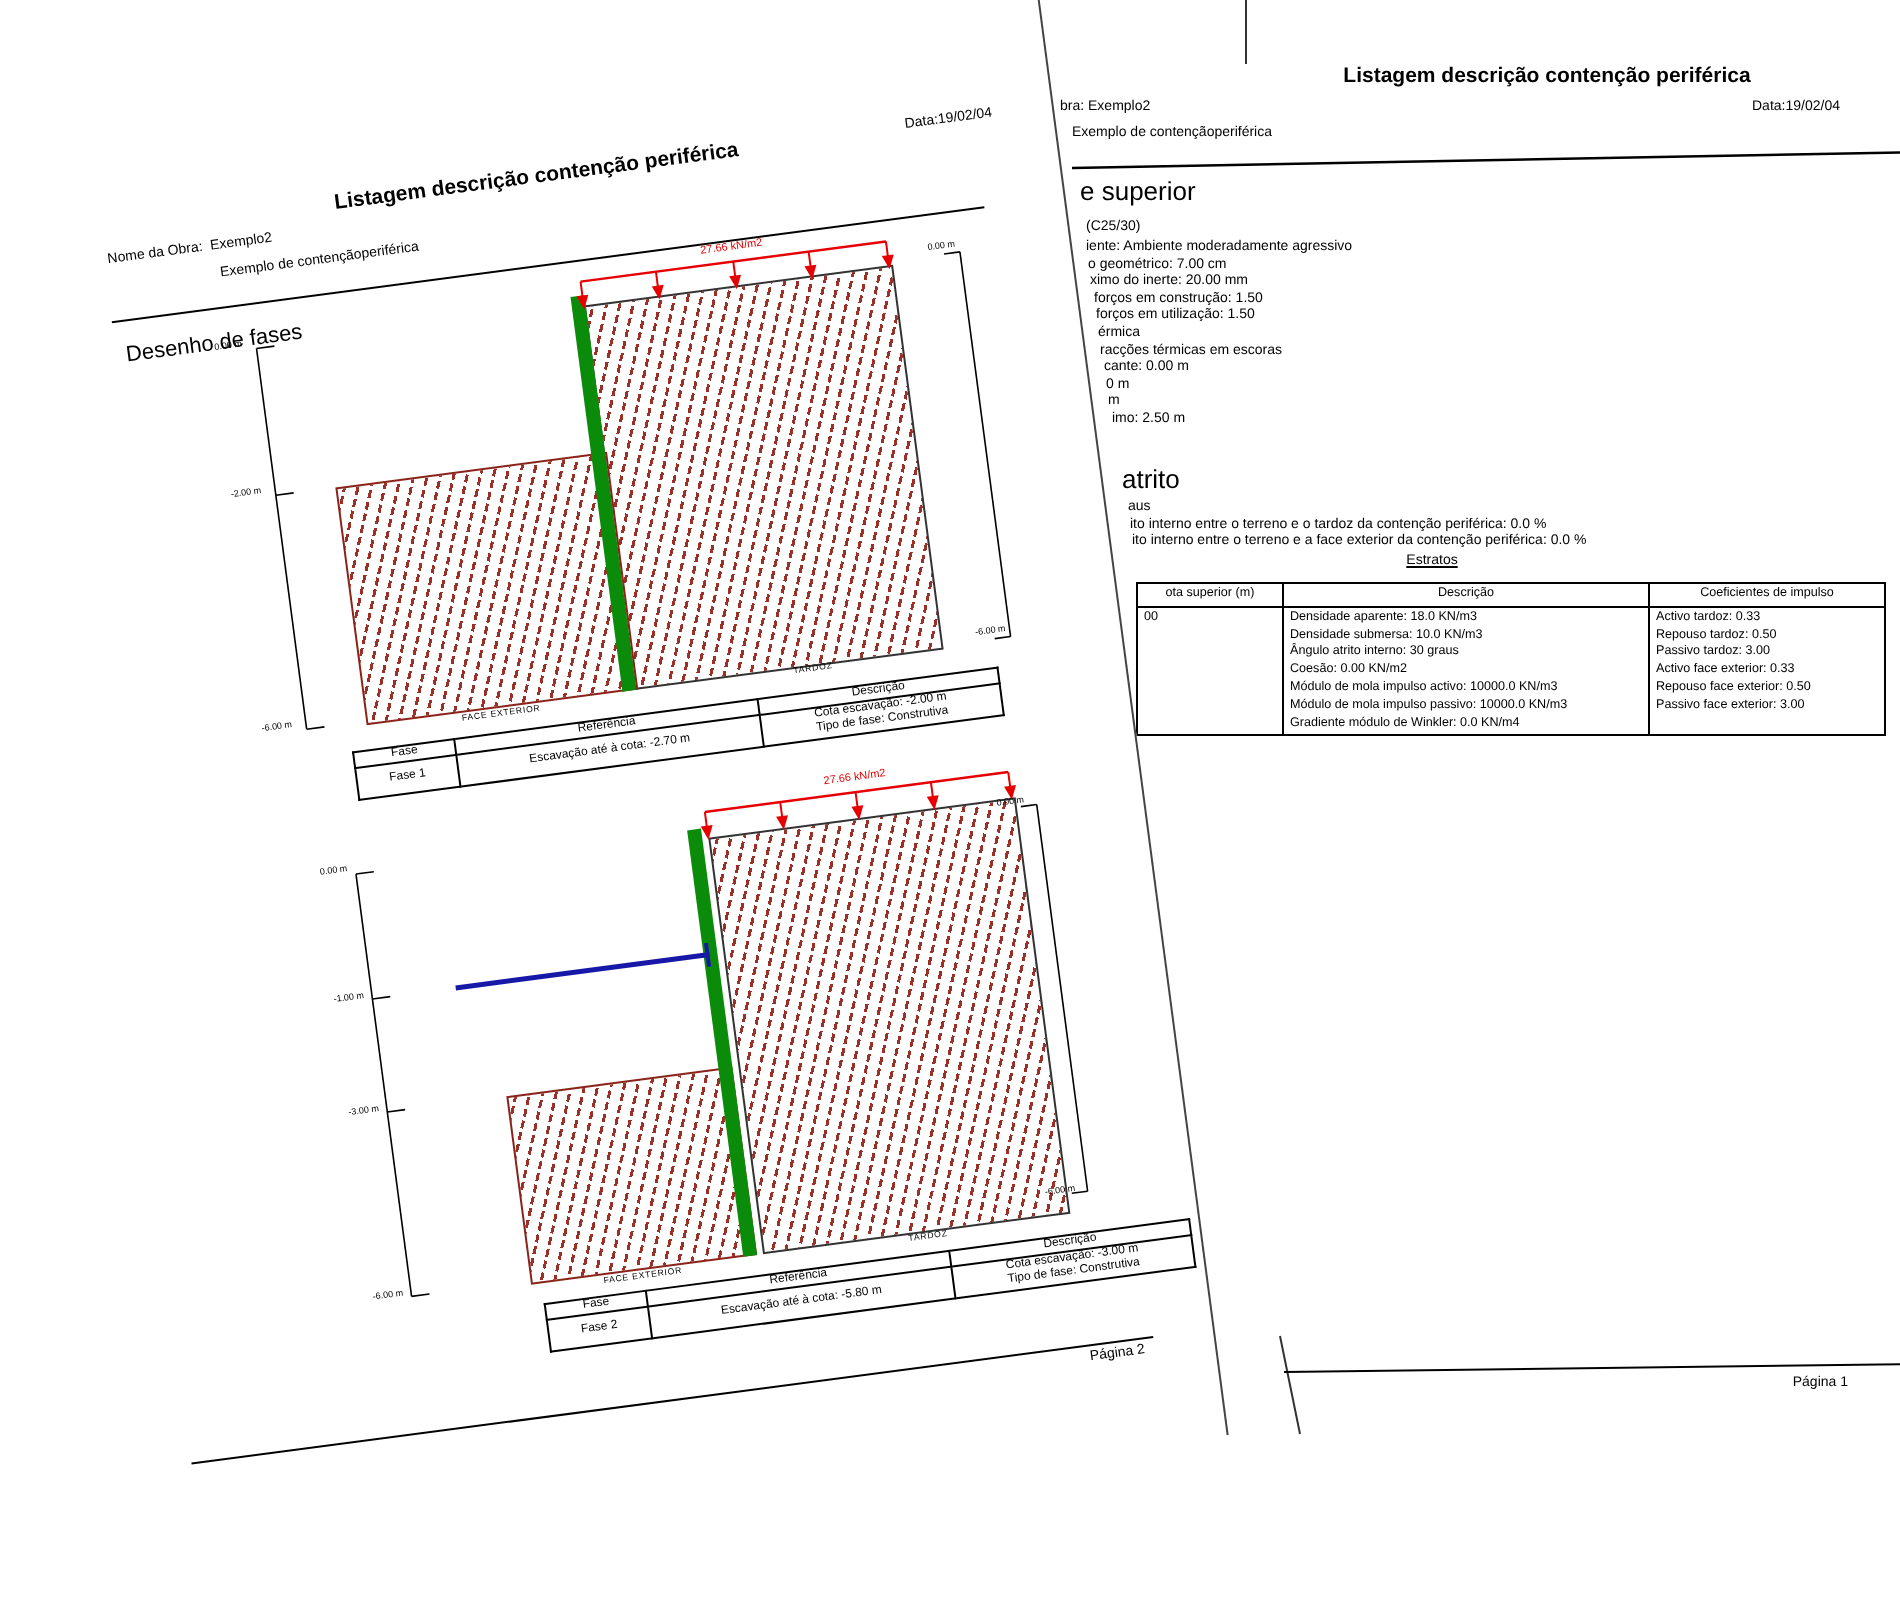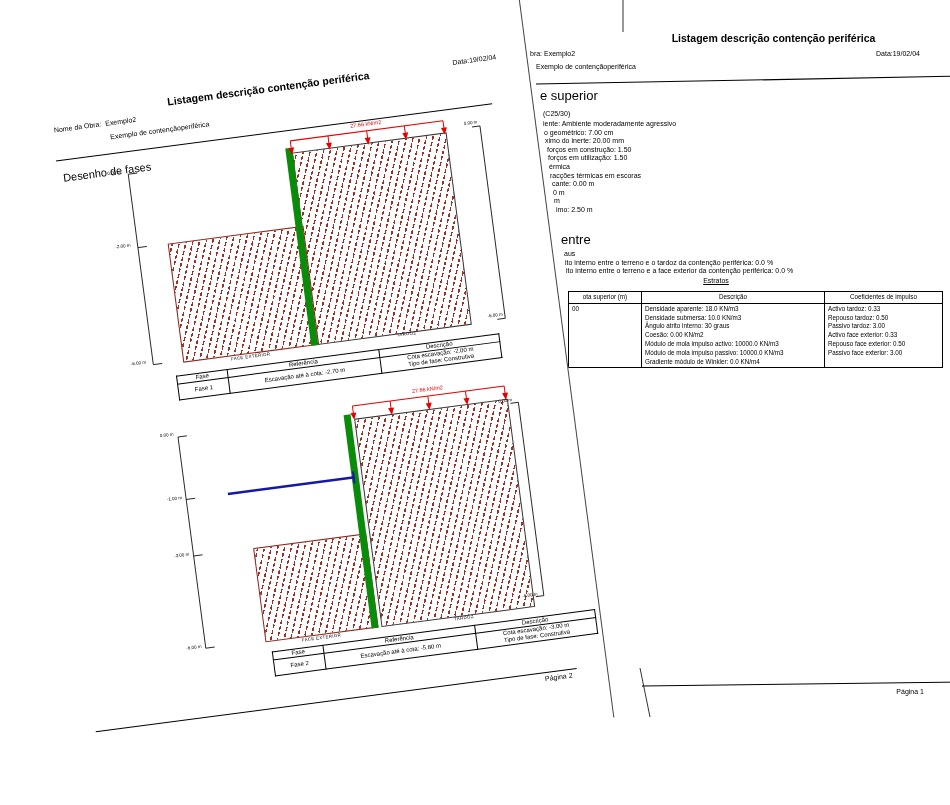--- a/index.html
+++ b/index.html
@@ -61,21 +61,21 @@
     <div class="t s7" style="left:529px;top:137px;">ximo do inerte: 20.00 mm</div>
     <div class="t s7" style="left:531px;top:146px;">forços em construção: 1.50</div>
     <div class="t s7" style="left:532px;top:154px;">forços em utilização: 1.50</div>
     <div class="t s7" style="left:533px;top:163px;">érmica</div>
     <div class="t s7" style="left:534px;top:172px;">racções térmicas em escoras</div>
     <div class="t s7" style="left:536px;top:180px;">cante: 0.00 m</div>
     <div class="t s7" style="left:537px;top:189px;">0 m</div>
     <div class="t s7" style="left:538px;top:197px;">m</div>
     <div class="t s7" style="left:540px;top:206px;">imo: 2.50 m</div>
 
-    <div class="t s13" style="left:545px;top:232px;">entre</div>
+    <div class="t s13" style="left:545px;top:232px;">atrito</div>
     <div class="t s7" style="left:548px;top:250px;">aus</div>
     <div class="t s7" style="left:549px;top:259px;">ito interno entre o terreno e o tardoz da contenção periférica: 0.0 %</div>
     <div class="t s7" style="left:550px;top:267px;">ito interno entre o terreno e a face exterior da contenção periférica: 0.0 %</div>
     <div class="t s7 u ctr" style="left:600px;top:277px;width:200px;">Estratos</div>
 
     <table class="strata" style="left:552px;top:291px;">
       <tbody>
           <tr>
         <td class="ctr" style="width:66px;text-align:center;">ota superior (m)</td>
         <td style="width:176px;text-align:center;">Descrição</td>

